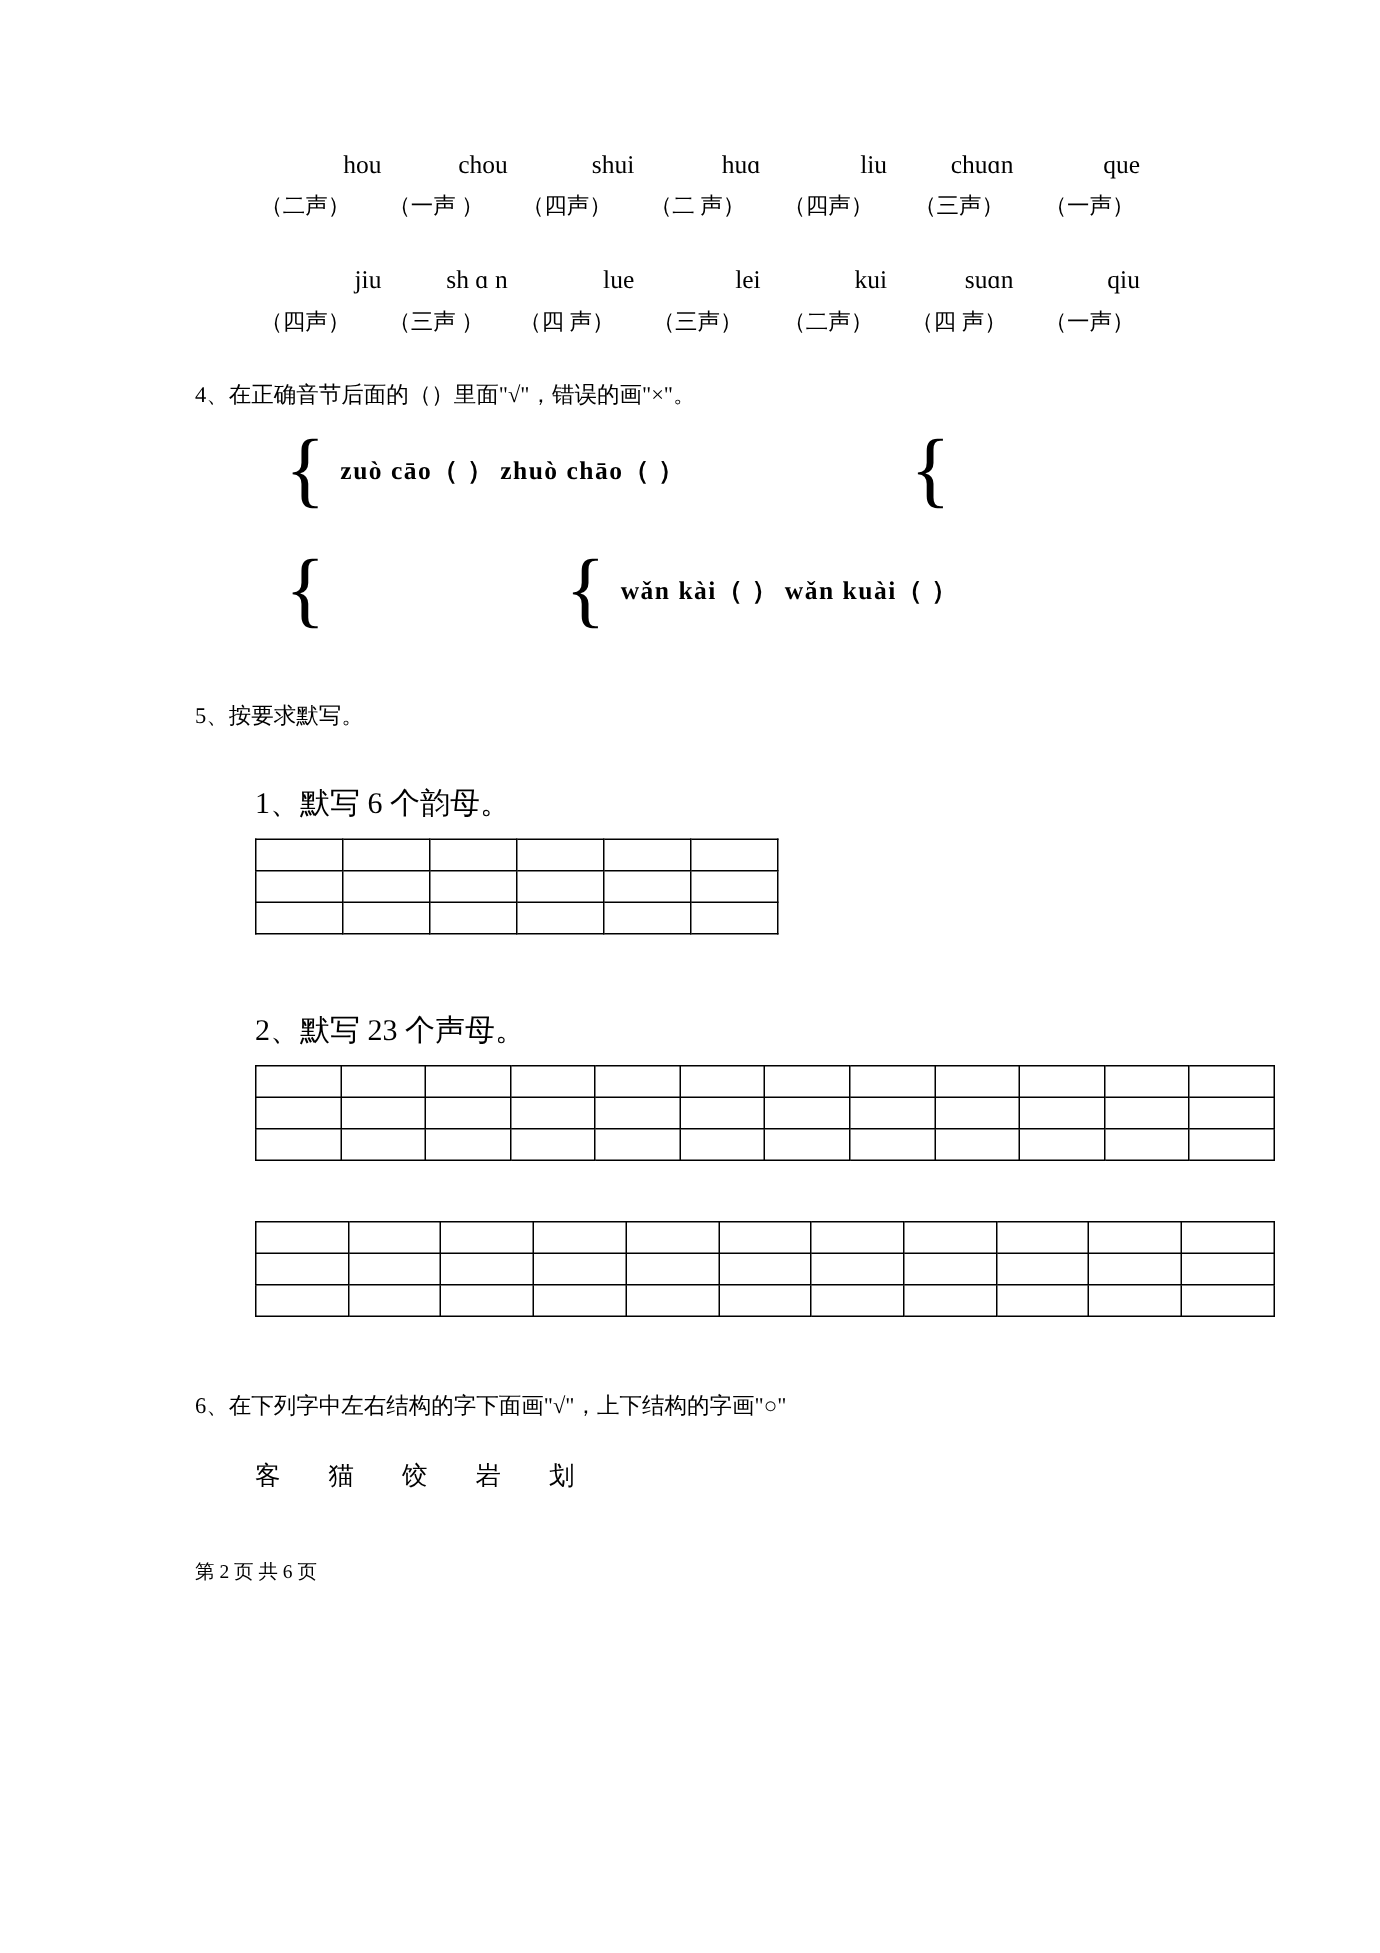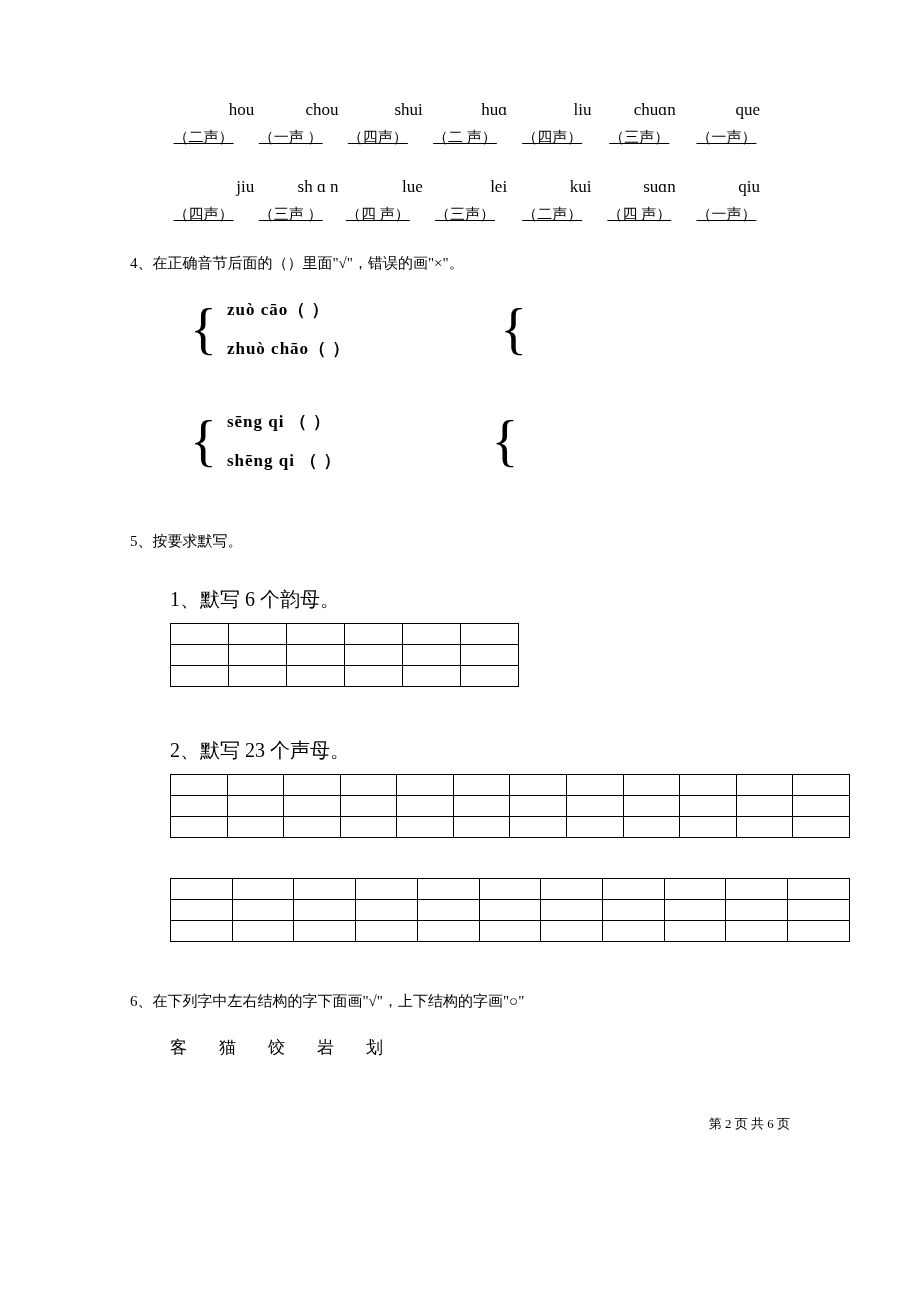--- a/index.html
+++ b/index.html
@@ -21,21 +21,20 @@
       text-align: right;
       font-family: "Times New Roman", serif;
       font-size: 17px;
       flex: 1;
     }
     .tone-row {
       display: flex;
       justify-content: space-between;
       margin-bottom: 30px;
       padding: 0 20px 0 30px;
-      text-decoration: underline;
     }
     .tone-cell {
       text-align: center;
       flex: 1;
       font-size: 15px;
       white-space: nowrap;
     }
     .question {
       font-size: 15px;
       margin: 20px 0 25px 0;
@@ -52,22 +51,22 @@
     }
     .bracket-left {
       font-size: 56px;
       font-family: "Times New Roman", serif;
       line-height: 30px;
       font-weight: 100;
       margin-right: 10px;
     }
     .bracket-items {
       display: flex;
-      flex-direction: column;
-      gap: 16px;
+      flex-direction: row;
+      gap: 4px;
     }
     .bracket-item {
       font-family: "Times New Roman", serif;
       font-size: 17px;
       font-weight: bold;
       letter-spacing: 1px;
     }
     .subheading {
       font-size: 20px;
       margin: 35px 0 10px 40px;
@@ -94,23 +93,23 @@
     .char-row {
       display: flex;
       gap: 30px;
       margin-left: 40px;
       font-size: 17px;
     }
     .char-row span {
       letter-spacing: 2px;
     }
     .footer {
-      text-align: right;
+      text-align: left;
       font-size: 13px;
-      margin-top: 56px;
+      margin-top: 44px;
     }
   </style>
 </head>
 <body>
 
 <div class="pinyin-row">
   <div class="pinyin-cell">hou</div>
   <div class="pinyin-cell">chou</div>
   <div class="pinyin-cell">shui</div>
   <div class="pinyin-cell">huɑ</div>
@@ -158,27 +157,27 @@
     </div>
   </div>
   <div class="bracket-group">
     <div class="bracket-left">{</div>
   </div>
 </div>
 
 <div class="bracket-container" style="margin-top:50px;">
   <div class="bracket-group">
     <div class="bracket-left">{</div>
-    <div class="bracket-items">
-      <div class="bracket-item">sēng  qi  （  ）</div>
-      <div class="bracket-item">shēng  qi  （  ）</div>
-    </div>
   </div>
   <div class="bracket-group">
     <div class="bracket-left">{</div>
+    <div class="bracket-items">
+      <div class="bracket-item">wǎn  kài（  ）</div>
+      <div class="bracket-item">wǎn  kuài（  ）</div>
+    </div>
   </div>
 </div>
 
 <div class="question" style="margin-top:60px;">5、按要求默写。</div>
 
 <div class="subheading">1、默写 6 个韵母。</div>
 <table class="table-grid-6">
   <tbody>
       <tr>
         <td></td>

